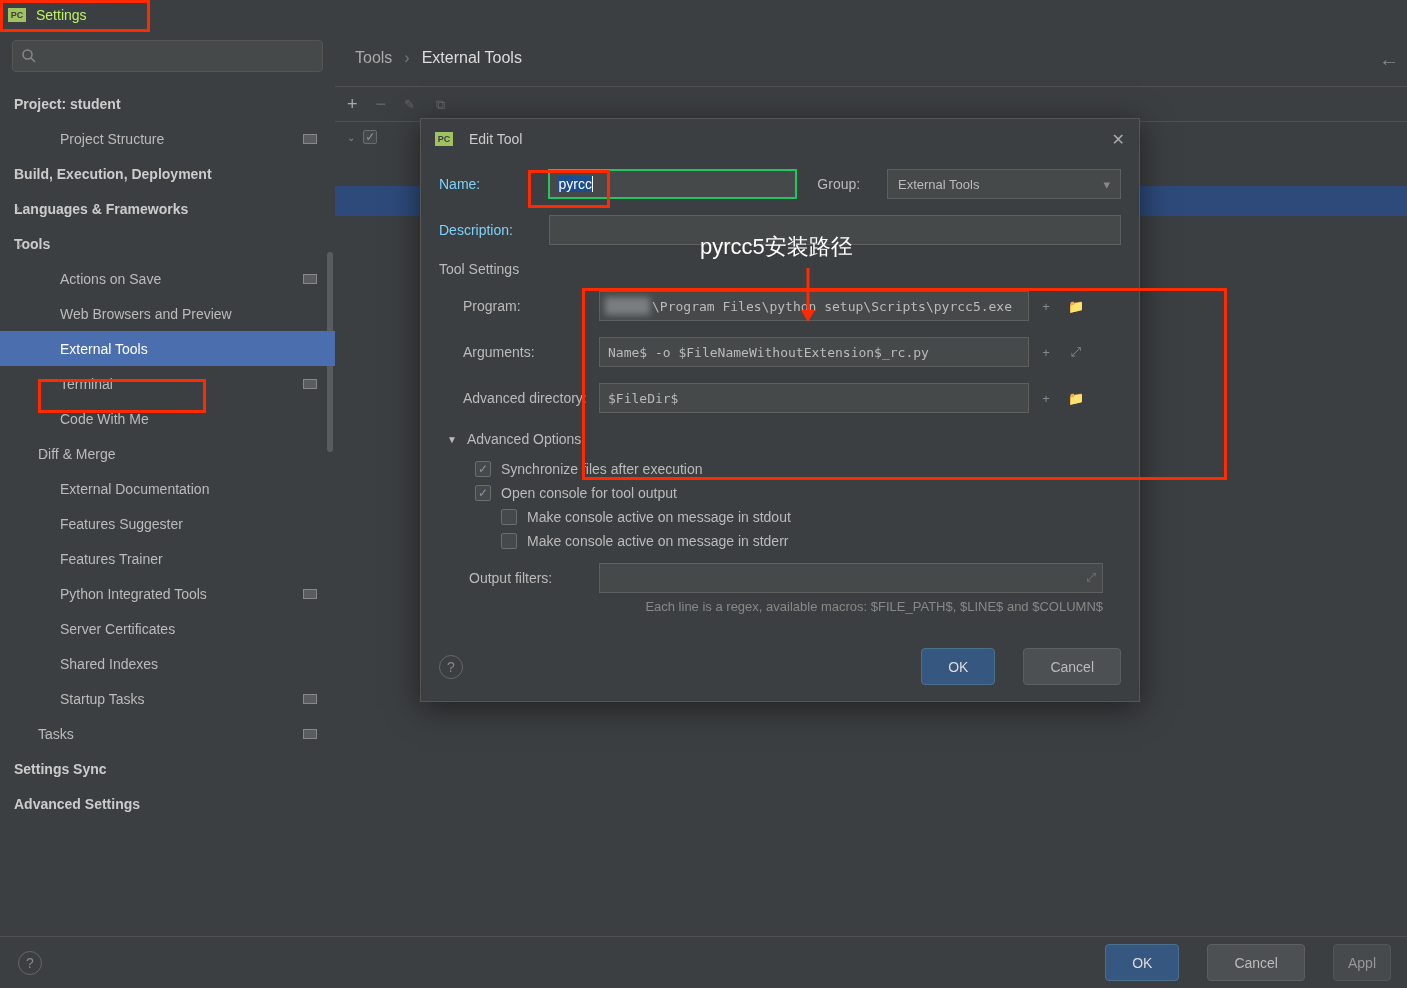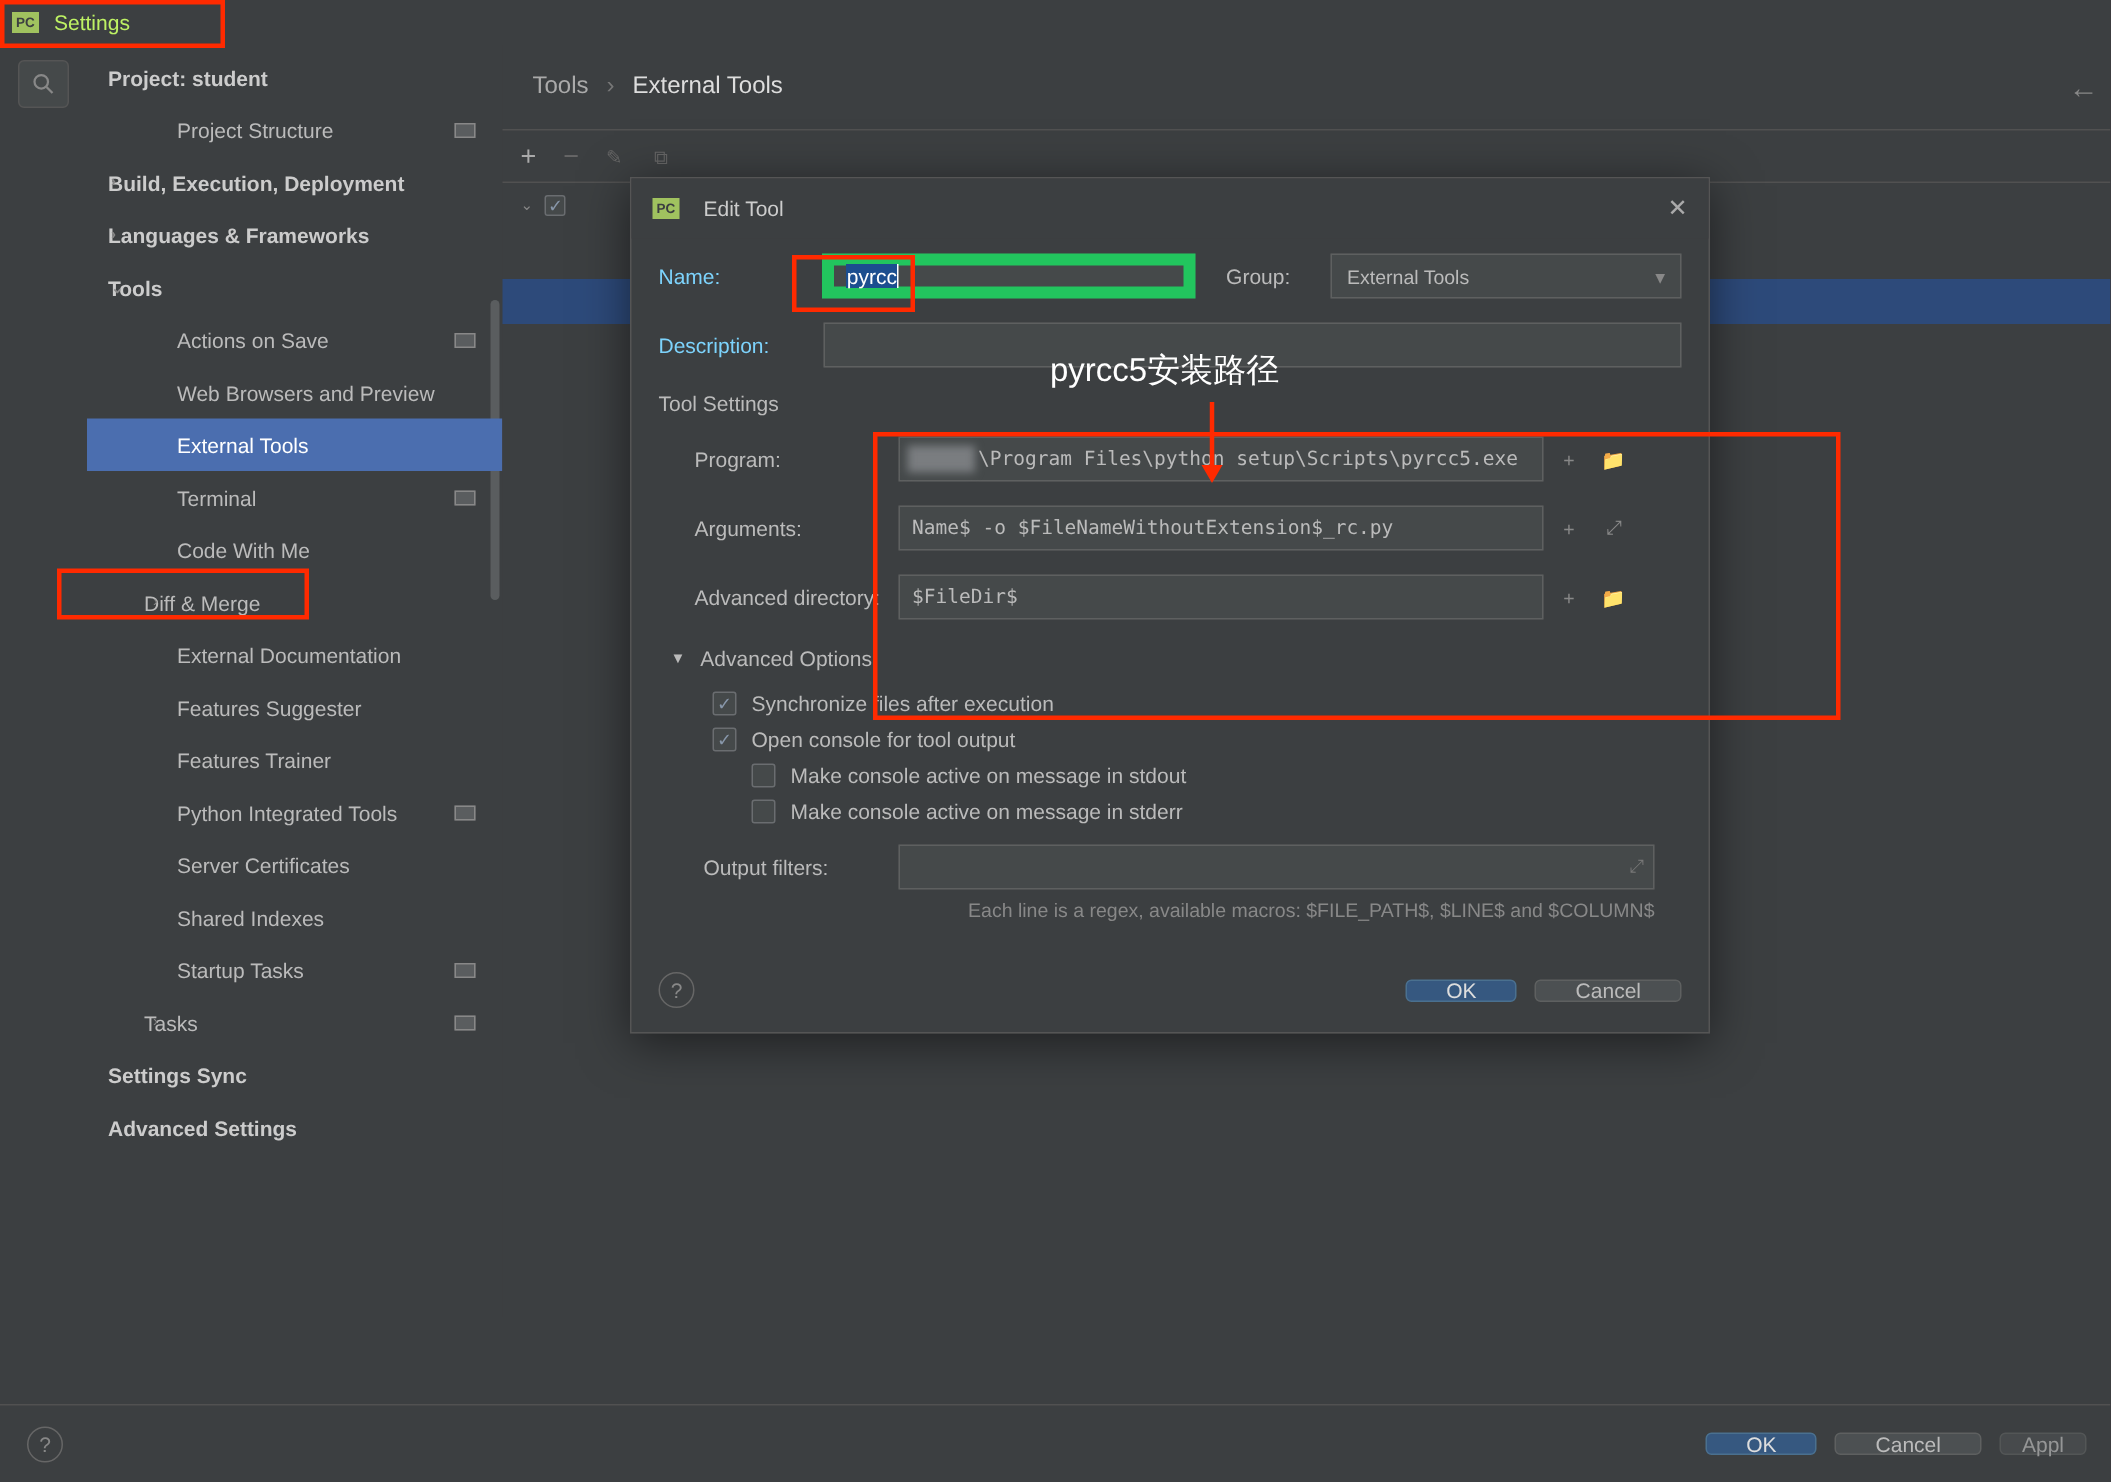--- a/index.html
+++ b/index.html
@@ -5,21 +5,21 @@
 * { box-sizing: border-box; margin: 0; padding: 0; font-family: "Segoe UI", sans-serif; }
 body { background: #3c3f41; color: #bbbbbb; font-size: 13px; width: 1407px; height: 988px; overflow: hidden; position: relative; }
 
 
 .titlebar { height: 30px; display: flex; align-items: center; padding: 0 8px; background: #3c3f41; }
 .pc-icon { width: 18px; height: 14px; background: #a0c25f; color: #3c3f41; font-size: 9px; font-weight: bold; display: flex; align-items: center; justify-content: center; margin-right: 10px; }
 .titlebar-text { color: #bef264; font-size: 14px; }
 
 
 .main { display: flex; height: 848px; }
-.sidebar { width: 335px; background: #3c3f41; display: flex; flex-direction: row; position: relative; }
+.sidebar { width: 335px; background: #3c3f41; display: flex; flex-direction: column; position: relative; }
 .search-wrap { padding: 10px 12px; }
 .search-box { width: 100%; height: 32px; background: #45494a; border: 1px solid #555; border-radius: 4px; display: flex; align-items: center; padding: 0 8px; }
 .search-box svg { width: 16px; height: 16px; fill: #888; }
 
 .tree { flex: 1; overflow-y: auto; padding-top: 4px; position: relative; }
 .tree-scroll-thumb { position: absolute; right: 2px; top: 170px; width: 6px; height: 200px; background: #5a5d5f; border-radius: 3px; }
 .tree-item { display: flex; align-items: center; height: 35px; padding-left: 14px; cursor: pointer; position: relative; font-size: 14px; }
 .tree-item.lvl1 { padding-left: 38px; }
 .tree-item.lvl2 { padding-left: 60px; }
 .tree-item.bold { font-weight: 600; color: #ccc; }
@@ -50,21 +50,21 @@
 .dlg-title .pc-icon { margin-right: 16px; }
 .dlg-title-text { font-size: 14px; color: #ccc; flex: 1; }
 .dlg-close { cursor: pointer; color: #aaa; font-size: 16px; }
 
 .dlg-body { padding: 10px 18px; }
 .form-row { display: flex; align-items: center; margin-bottom: 16px; min-height: 30px; }
 .form-row .lbl { width: 110px; color: #7dd3fc; font-size: 14px; }
 .form-row .lbl2 { width: 160px; color: #bbb; font-size: 14px; padding-left: 24px; }
 .form-row input.txt { height: 30px; background: #45494a; border: 1px solid #5e6060; color: #bbb; padding: 0 8px; font-size: 13px; font-family: inherit; }
 .form-row input.txt.mono { font-family: "Consolas", monospace; }
-.name-box { height: 30px; width: 250px; background: #45494a; border: 8px solid #22c55e; padding-left: 8px; display: flex; align-items: center; font-size: 14px; }
+.name-box { height: 30px; width: 250px; background: #45494a; border: 2px solid #22c55e; padding-left: 8px; display: flex; align-items: center; font-size: 14px; }
 .name-box .sel { background: #1c4e8f; color: #fff; }
 .name-box .caret { width: 1px; height: 16px; background: #fff; }
 .form-row .grp-lbl { width: 70px; color: #bbb; font-size: 14px; margin-left: 20px; }
 .form-row .combo { height: 30px; width: 235px; background: #45494a; border: 1px solid #5e6060; display: flex; align-items: center; padding: 0 10px; justify-content: space-between; }
 .form-row .combo .cv { font-size: 13px; color: #bbb; }
 .form-row .combo .cd { color: #888; }
 .form-row textarea.desc, .form-row input.desc { height: 30px; width: 575px; background: #45494a; border: 1px solid #5e6060; }
 
 .section-hdr { font-size: 14px; color: #bbb; margin: 10px 0 14px 0; }
 .prog-row input.txt { width: 430px; }
@@ -81,21 +81,21 @@
 
 .outfilt-row { display: flex; align-items: center; margin: 14px 0 6px 30px; }
 .outfilt-row .lbl { width: 130px; font-size: 14px; }
 .outfilt-row .area { flex: 1; height: 30px; background: #45494a; border: 1px solid #5e6060; margin-right: 18px; position: relative; }
 .outfilt-row .expand { position: absolute; right: 6px; top: 6px; color: #777; font-size: 12px; }
 .hint { text-align: right; color: #888; font-size: 13px; margin: 6px 18px 14px 0; }
 
 .dlg-footer { display: flex; align-items: center; padding: 10px 18px 16px 18px; }
 .help-btn { width: 24px; height: 24px; border-radius: 12px; border: 1px solid #666; display: flex; align-items: center; justify-content: center; color: #888; font-size: 14px; cursor: pointer; }
 .dlg-footer .spacer { flex: 1; }
-.btn { height: 15px; padding: 0 26px; border-radius: 4px; font-size: 14px; cursor: pointer; display: flex; align-items: center; justify-content: center; margin-left: 12px; }
+.btn { height: 37px; padding: 0 26px; border-radius: 4px; font-size: 14px; cursor: pointer; display: flex; align-items: center; justify-content: center; margin-left: 28px; }
 .btn.primary { background: #365880; border: 1px solid #4a708f; color: #ddd; }
 .btn.secondary { background: #4c5052; border: 1px solid #5e6060; color: #bbb; }
 
 
 .bottom { position: absolute; left: 0; right: 0; bottom: 0; height: 52px; border-top: 1px solid #515151; display: flex; align-items: center; padding: 0 16px 0 18px; background: #3c3f41; }
 .bottom .help-btn { }
 .bottom .spacer { flex: 1; }
 
 
 .anno { position: absolute; border: 3px solid #ff2a00; pointer-events: none; z-index: 500; }

